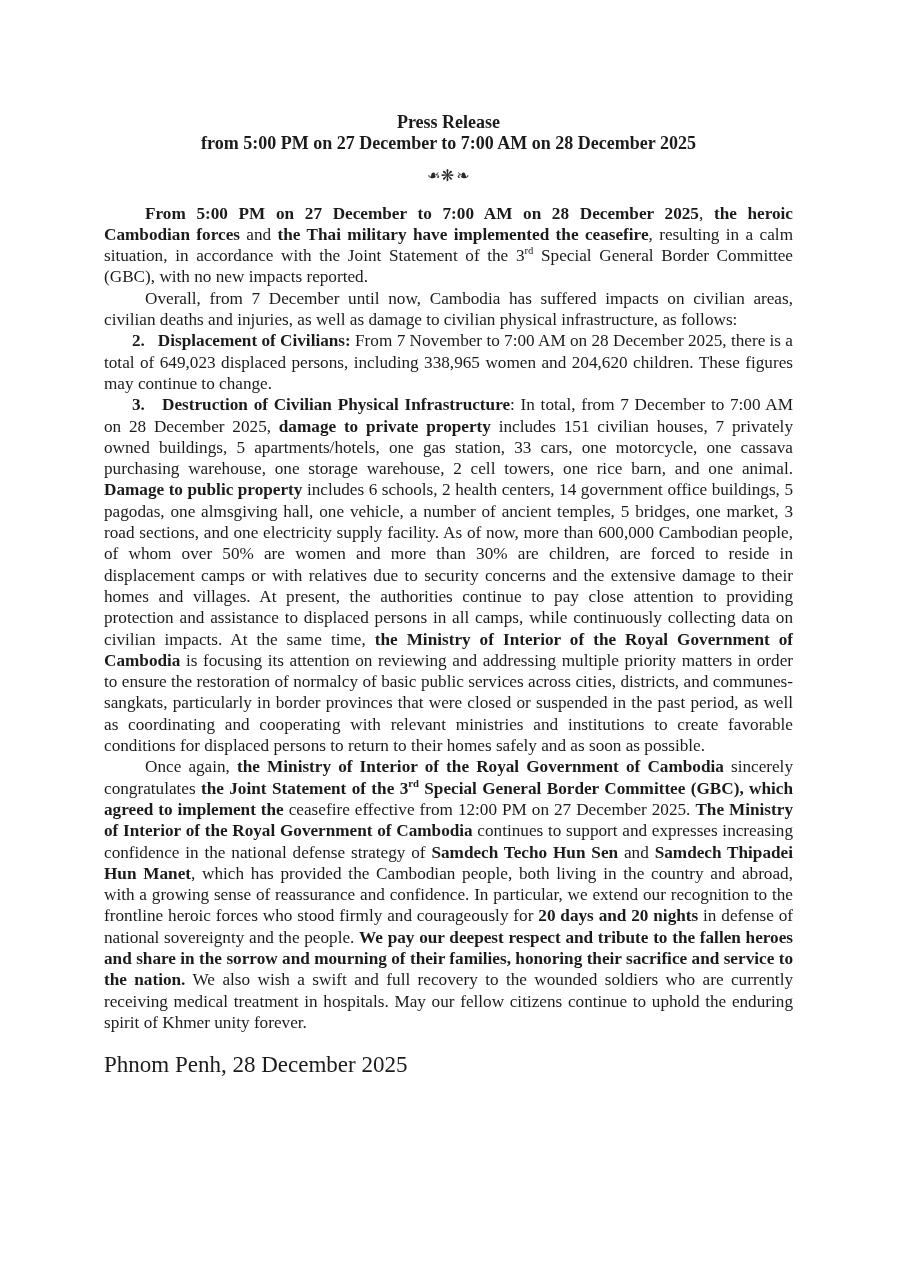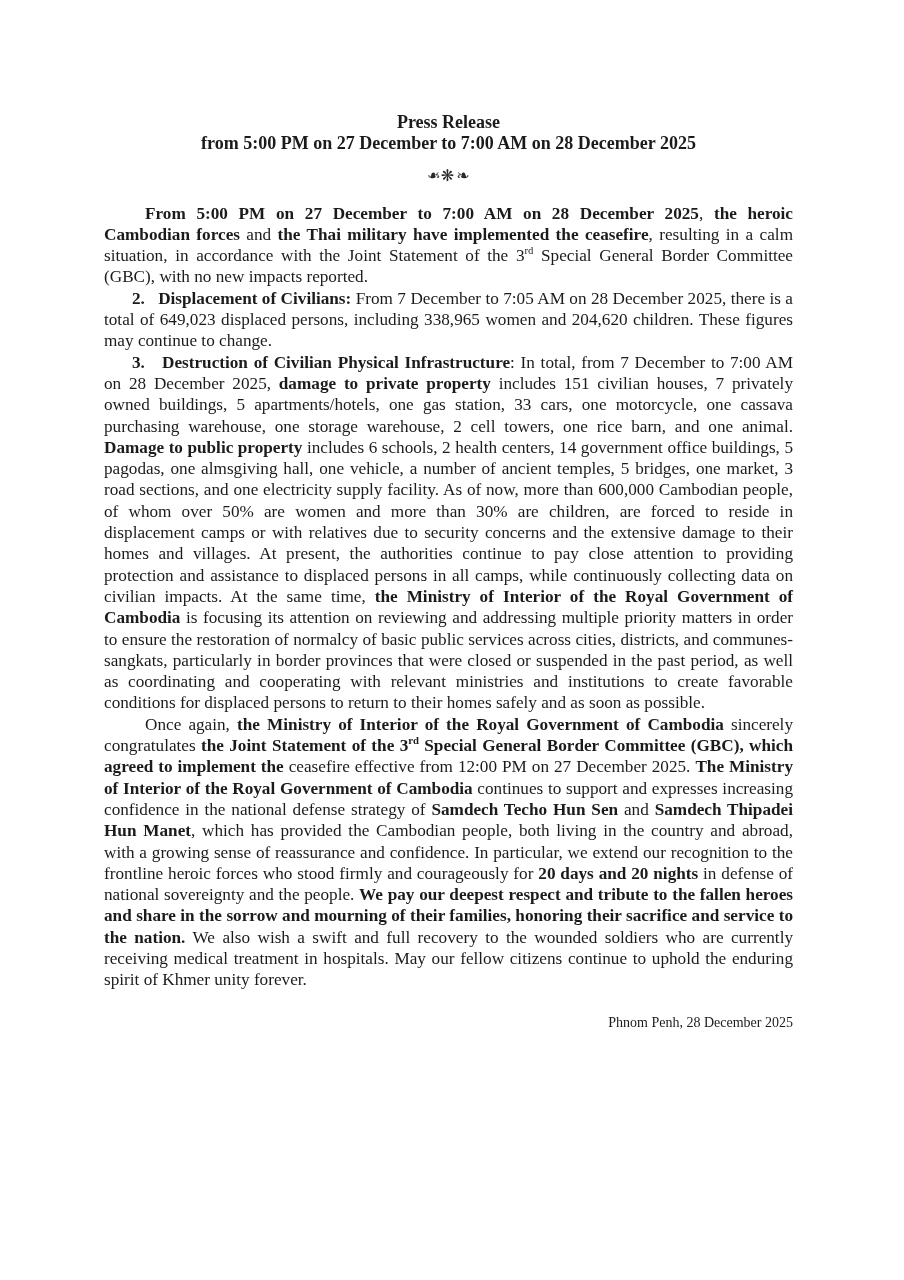--- a/index.html
+++ b/index.html
@@ -51,40 +51,41 @@
   p.indent { text-indent: 41px; }
   p.item   { text-indent: 28px; }
   .b { font-weight: bold; }
   sup {
     font-size: 62%;
     line-height: 0;
     vertical-align: super;
   }
   .dateline {
     margin-top: 21px;
-    font-size: 14px;
+    font-size: 23px;
     line-height: 21.3px;
-    text-align: right;
+    text-align: left;
   }
 </style>
 </head>
 <body>
 
 <div class="page">
 
   <div class="title-block">
     <div>Press Release</div>
     <div>from 5:00 PM on 27 December to 7:00 AM on 28 December 2025</div>
   </div>
 
   <div class="ornament"><span class="flip">❧</span><span>❋</span><span>❧</span></div>
 
   <div class="doc-body">
 
   <p class="para indent"><span class="b">From 5:00 PM on 27 December to 7:00 AM on 28 December 2025</span><span>, </span><span class="b">the heroic Cambodian forces</span><span> and </span><span class="b">the Thai military have implemented the ceasefire</span><span>, resulting in a calm situation, in accordance with the Joint Statement of the 3</span><sup>rd</sup><span> Special General Border Committee (GBC), with no new impacts reported.</span></p>
-      <p class="para item"><span class="b">2.&nbsp;&nbsp;&nbsp;Displacement of Civilians:</span><span> From 7 December to 7:05 AM on 28 December 2025, there is a total of 649,023 displaced persons, including 338,965 women and 204,620 children. These figures may continue to change.</span></p>
+      <p class="para indent"><span>Overall, from 7 December until now, Cambodia has suffered impacts on civilian areas, civilian deaths and injuries, as well as damage to civilian physical infrastructure, as follows:</span></p>
+      <p class="para item"><span class="b">2.&nbsp;&nbsp;&nbsp;Displacement of Civilians:</span><span> From 7 November to 7:00 AM on 28 December 2025, there is a total of 649,023 displaced persons, including 338,965 women and 204,620 children. These figures may continue to change.</span></p>
       <p class="para item"><span class="b">3.&nbsp;&nbsp;&nbsp;Destruction of Civilian Physical Infrastructure</span><span>: In total, from 7 December to 7:00 AM on 28 December 2025, </span><span class="b">damage to private property</span><span> includes 151 civilian houses, 7 privately owned buildings, 5 apartments/hotels, one gas station, 33 cars, one motorcycle, one cassava purchasing warehouse, one storage warehouse, 2 cell towers, one rice barn, and one animal. </span><span class="b">Damage to public property</span><span> includes 6 schools, 2 health centers, 14 government office buildings, 5 pagodas, one almsgiving hall, one vehicle, a number of ancient temples, 5 bridges, one market, 3 road sections, and one electricity supply facility. As of now, more than 600,000 Cambodian people, of whom over 50% are women and more than 30% are children, are forced to reside in displacement camps or with relatives due to security concerns and the extensive damage to their homes and villages. At present, the authorities continue to pay close attention to providing protection and assistance to displaced persons in all camps, while continuously collecting data on civilian impacts. At the same time, </span><span class="b">the Ministry of Interior of the Royal Government of Cambodia</span><span> is focusing its attention on reviewing and addressing multiple priority matters in order to ensure the restoration of normalcy of basic public services across cities, districts, and communes-sangkats, particularly in border provinces that were closed or suspended in the past period, as well as coordinating and cooperating with relevant ministries and institutions to create favorable conditions for displaced persons to return to their homes safely and as soon as possible.</span></p>
       <p class="para indent"><span>Once again, </span><span class="b">the Ministry of Interior of the Royal Government of Cambodia</span><span> sincerely congratulates </span><span class="b">the Joint Statement of the 3</span><sup class="b">rd</sup><span class="b"> Special General Border Committee (GBC), which agreed to implement the</span><span> ceasefire effective from 12:00 PM on 27 December 2025. </span><span class="b">The Ministry of Interior of the Royal Government of Cambodia</span><span> continues to support and expresses increasing confidence in the national defense strategy of </span><span class="b">Samdech Techo Hun Sen</span><span> and </span><span class="b">Samdech Thipadei Hun Manet</span><span>, which has provided the Cambodian people, both living in the country and abroad, with a growing sense of reassurance and confidence. In particular, we extend our recognition to the frontline heroic forces who stood firmly and courageously for </span><span class="b">20 days and 20 nights</span><span> in defense of national sovereignty and the people. </span><span class="b">We pay our deepest respect and tribute to the fallen heroes and share in the sorrow and mourning of their families, honoring their sacrifice and service to the nation.</span><span> We also wish a swift and full recovery to the wounded soldiers who are currently receiving medical treatment in hospitals. May our fellow citizens continue to uphold the enduring spirit of Khmer unity forever.</span></p>
     </div>
 
   <div class="dateline">Phnom Penh, 28 December 2025</div>
 
 </div>
 
 </body></html>

